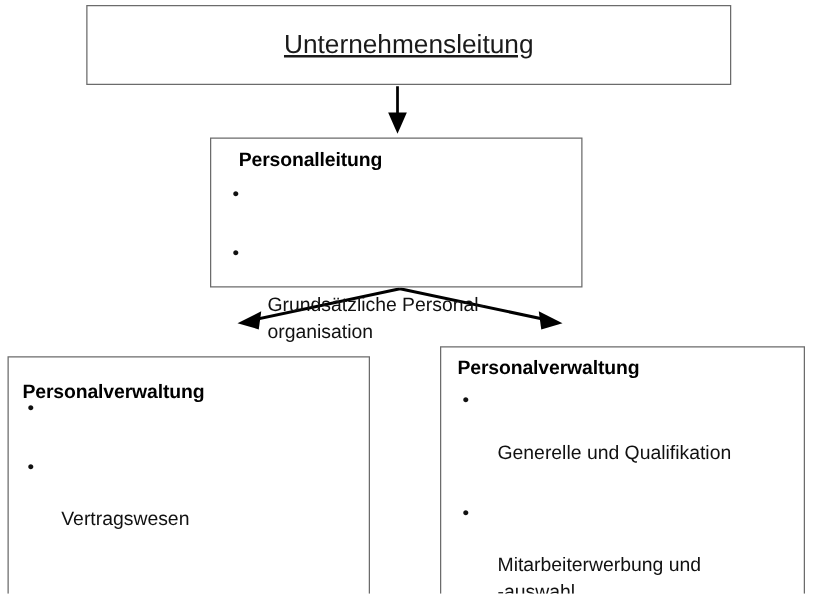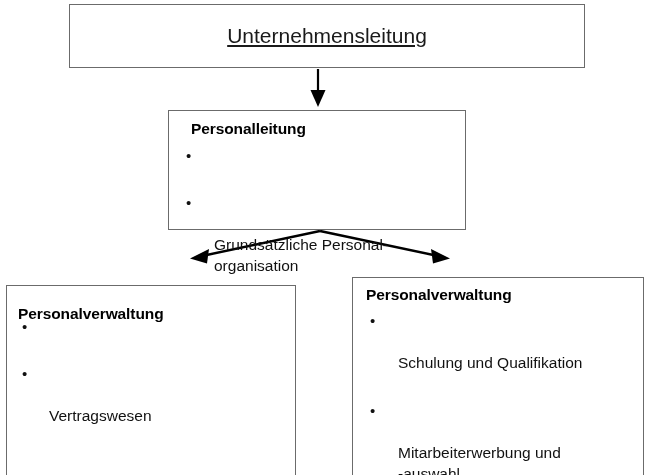--- a/index.html
+++ b/index.html
@@ -123,21 +123,21 @@
       </li>
 
     </ul>
   </div>
 
   <div class="box" style="left:352px; top:277px; width:292px; height:203px;">
     <div class="heading" style="left:13px; top:8px;">Personalverwaltung</div>
     <ul class="bullets" style="left:17px; top:32px; width:268px;">
       <li style="padding-left:28px; margin-bottom:6px;">
         <span class="dot">•</span>
-        <span class="txt">Schulung und Qualifikation</span>
+        <span class="txt">Generelle und Qualifikation</span>
       </li>
       <li style="padding-left:28px; margin-bottom:6px;">
         <span class="dot">•</span>
         <span class="txt">Mitarbeiterwerbung und
 -auswahl</span>
       </li>
 
     </ul>
   </div>
 

